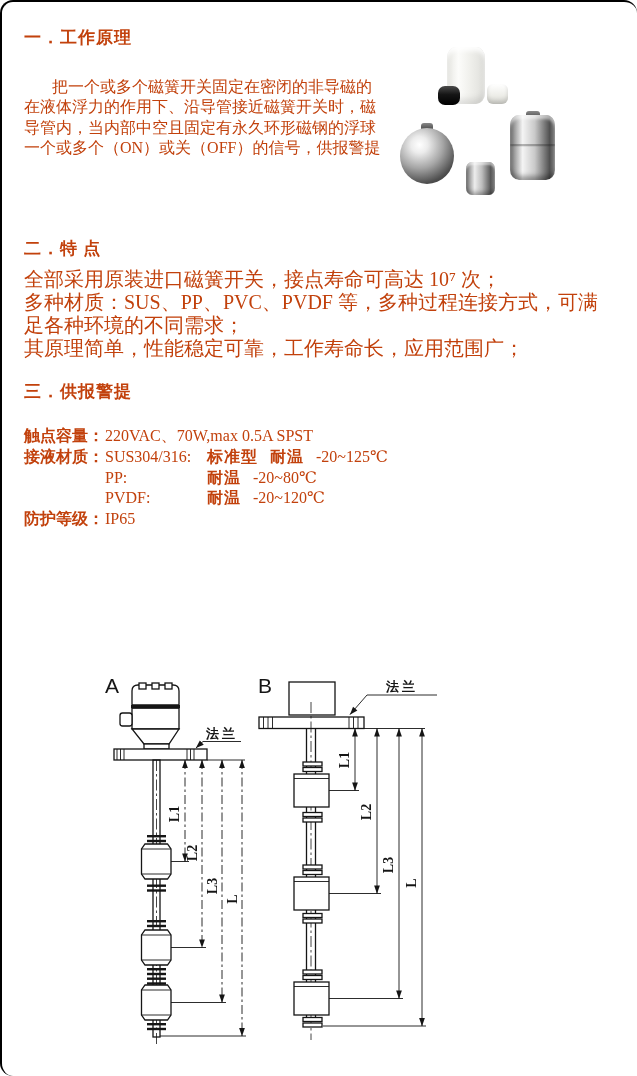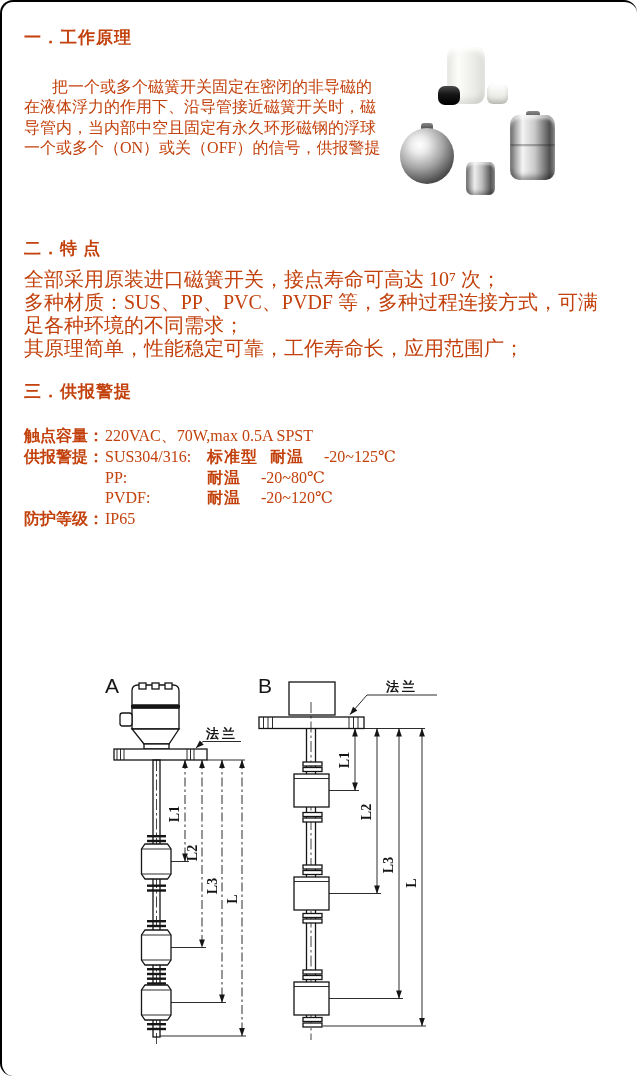--- a/index.html
+++ b/index.html
@@ -11,21 +11,21 @@
   .sec-title{position:absolute;left:22px;font-size:17px;font-weight:bold;letter-spacing:1px;white-space:nowrap;}
   #t1{top:10px}#t2{top:221px}#t3{top:364px}
   .para{position:absolute;left:22px;top:51px;font-size:16px;line-height:20.4px;white-space:nowrap;}
   .para .indent{padding-left:28px;margin-top:24px;}
   .features{position:absolute;left:22px;top:266px;width:586px;font-size:20px;line-height:23px;}
   .params{position:absolute;left:22px;top:424px;font-size:16px;line-height:20.8px;white-space:nowrap;}
   .plabel{display:inline-block;width:81px;font-weight:bold;}
   .mat{display:inline-block;width:102px;}
   .grade{display:inline-block;width:63px;font-weight:bold;letter-spacing:1px;}
   .grade:empty{width:0;display:none;}
-  .nw{font-weight:bold;margin-right:20px;letter-spacing:1px;}
+  .nw{font-weight:bold;margin-right:12px;letter-spacing:1px;}
   
   .photo{position:absolute;left:395px;top:33px;width:242px;height:185px;}
   .photo div{position:absolute;}
   .cylw{left:50px;top:12px;width:38px;height:57px;border-radius:9px/11px;
     background:linear-gradient(90deg,#e7e7e2,#fcfcfa 30%,#f0f0ec 60%,#dededa);
     box-shadow:inset 0 4px 4px rgba(255,255,255,.9),inset 0 -5px 6px rgba(0,0,0,.10);}
   .ringb{left:41px;top:51px;width:22px;height:19px;border-radius:7px;
     background:linear-gradient(180deg,#4a4a4a,#151515 45%,#000);}
   .ringw{left:90px;top:49px;width:21px;height:20px;border-radius:6px;
     background:linear-gradient(180deg,#ffffff,#eeeee9 55%,#d6d6d0);
@@ -89,21 +89,21 @@
     <div>其原理简单，性能稳定可靠，工作寿命长，应用范围广；</div>
   </div>
 
   <h2 class="sec-title" id="t3">三．供报警提</h2>
 
   <div class="params">
     <div>
       <span class="plabel">触点容量：</span><span>220VAC、70W,max 0.5A SPST</span>
     </div>
     <div>
-      <span class="plabel">供报警提：</span><span class="mat">SUS304/316:</span><span class="grade">标准型</span><span class="nw">耐温</span><span>-20~125℃</span>
+      <span class="plabel">接液材质：</span><span class="mat">SUS304/316:</span><span class="grade">标准型</span><span class="nw">耐温</span><span>-20~125℃</span>
     </div>
     <div>
       <span class="plabel"></span><span class="mat">PP:</span><span class="nw">耐温</span><span>-20~80℃</span>
     </div>
     <div>
       <span class="plabel"></span><span class="mat">PVDF:</span><span class="nw">耐温</span><span>-20~120℃</span>
     </div>
     <div>
       <span class="plabel">防护等级：</span><span>IP65</span>
     </div>

